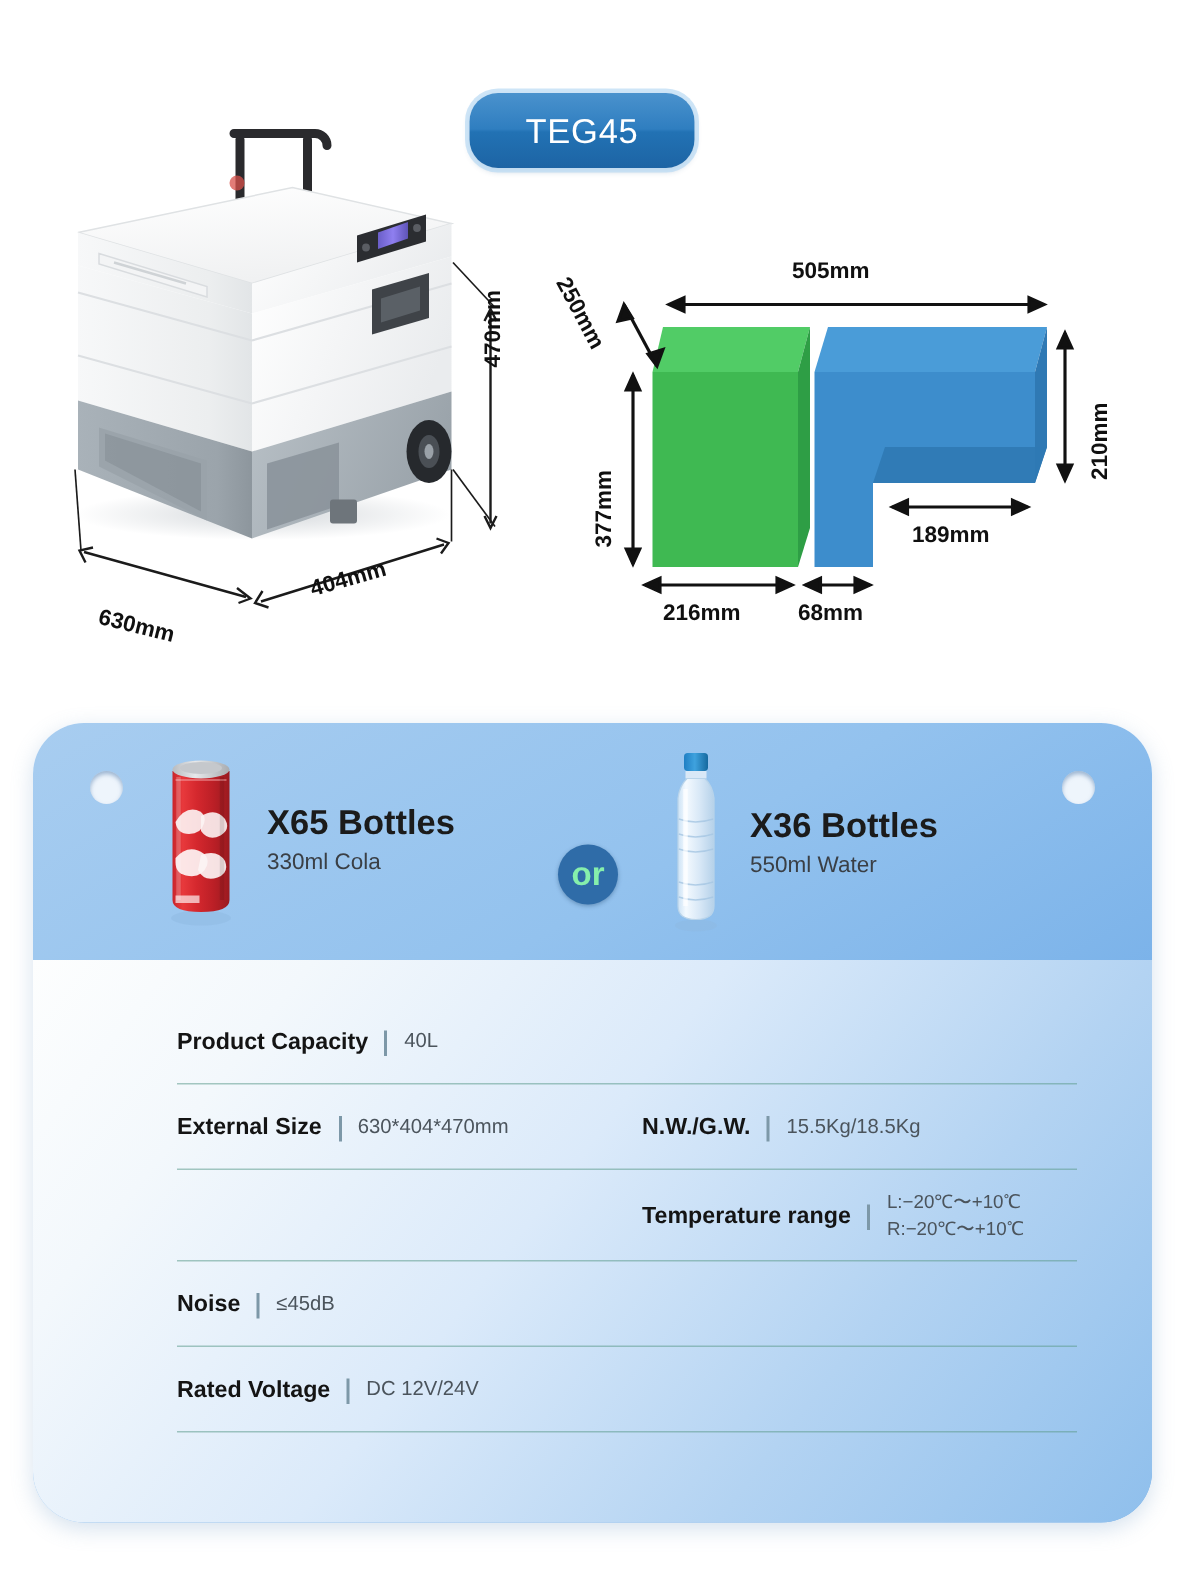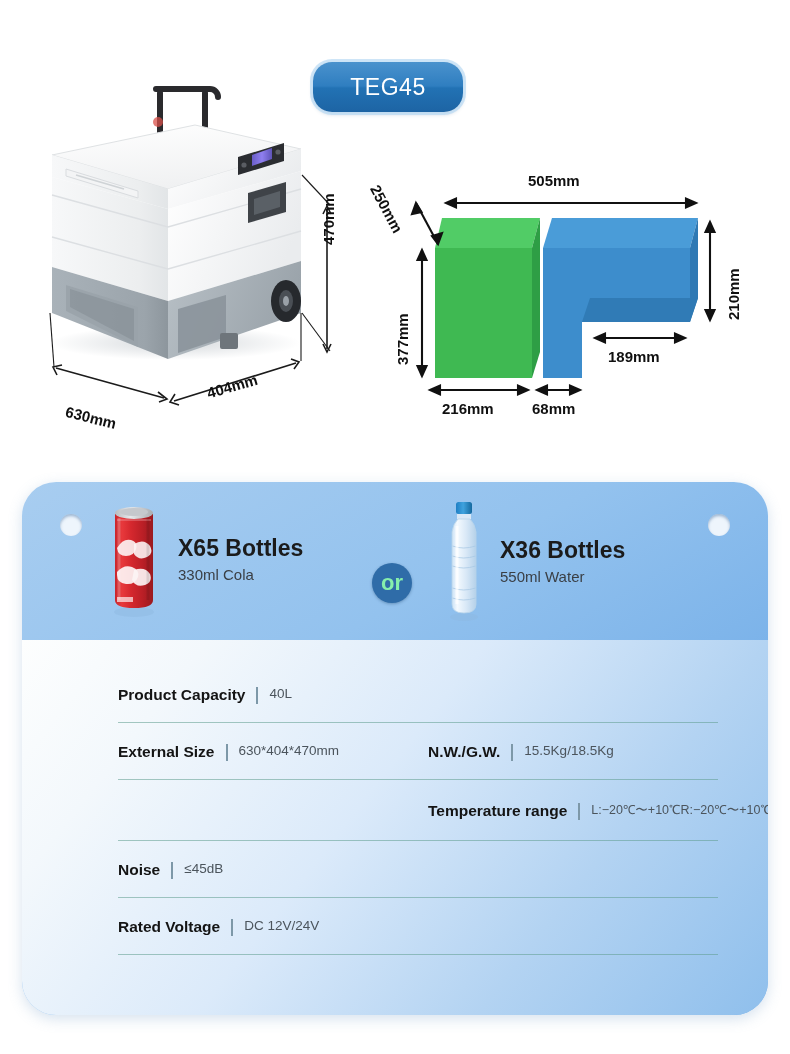--- a/index.html
+++ b/index.html
@@ -416,21 +416,21 @@
             <span class="spec-sep"></span>
             <span class="spec-value">15.5Kg/18.5Kg</span>
           </div>
           <div class="rule"></div>
         </div>
 
         <div class="spec-row tall">
           <div class="cell right">
             <span class="spec-label">Temperature range</span>
             <span class="spec-sep"></span>
-            <span style="display:flex; ">
+            <span style="display:flex; flex-direction:column;">
               <span class="spec-value two-line">L:−20℃〜+10℃</span>
               <span class="spec-value two-line">R:−20℃〜+10℃</span>
             </span>
           </div>
           <div class="rule"></div>
         </div>
 
         <div class="spec-row">
           <div class="cell left">
             <span class="spec-label">Noise</span>

